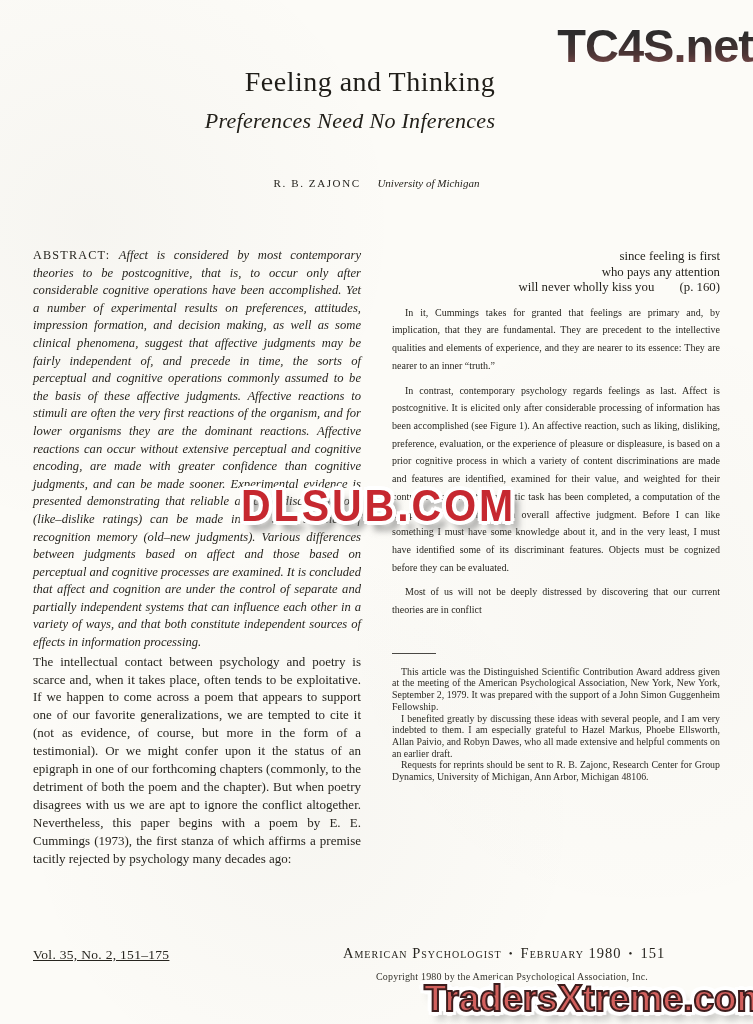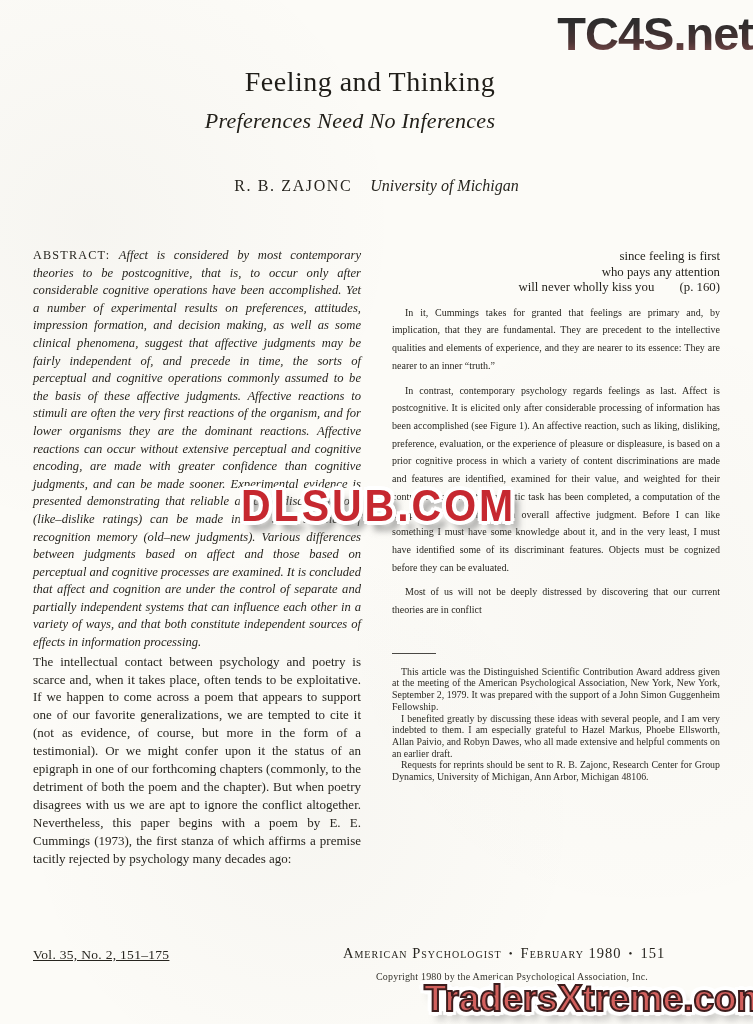--- a/index.html
+++ b/index.html
@@ -25,21 +25,21 @@
     color:#201e19;
   }
   .subtitle{
     position:absolute;top:96px;left:0;width:676px;
     text-align:center;
     font-size:22px;font-style:italic;letter-spacing:.3px;
     color:#23211b;
   }
   .byline{
     position:absolute;top:177px;left:0;width:753px;
-    text-align:center;font-size:16px;
+    text-align:center;font-size:11px;
   }
   .byline .author-name{letter-spacing:1.6px;}
   .byline .affiliation{font-style:italic;margin-left:14px;}
 
   
   .col-left{
     position:absolute;left:33px;top:247px;width:328px;
   }
   .col-right{
     position:absolute;left:392px;top:249px;width:328px;
@@ -94,21 +94,21 @@
   .footer-journal .sep{margin:0 7px;font-size:11px;vertical-align:1px;}
   .footer-copyright{
     position:absolute;left:358px;top:971px;width:290px;
     text-align:right;font-size:10px;letter-spacing:.2px;
     color:#35332c;
   }
 
   
   .wm{font-family:"Liberation Sans", sans-serif;font-weight:bold;white-space:nowrap;}
   .wm-tc4s{
-    position:absolute;top:6px;right:0px;
+    position:absolute;top:18px;right:0px;
     font-size:47px;letter-spacing:-1px;
     background:linear-gradient(180deg,#2e2d2d 30%,#4a3434 65%,#8c5252 95%);
     -webkit-background-clip:text;background-clip:text;
     color:transparent;
     filter:drop-shadow(0 0 2px rgba(255,255,255,.8));
   }
   .wm-dlsub{
     position:absolute;left:241px;top:483px;
     font-size:41px;letter-spacing:3px;
     color:#c62830;

